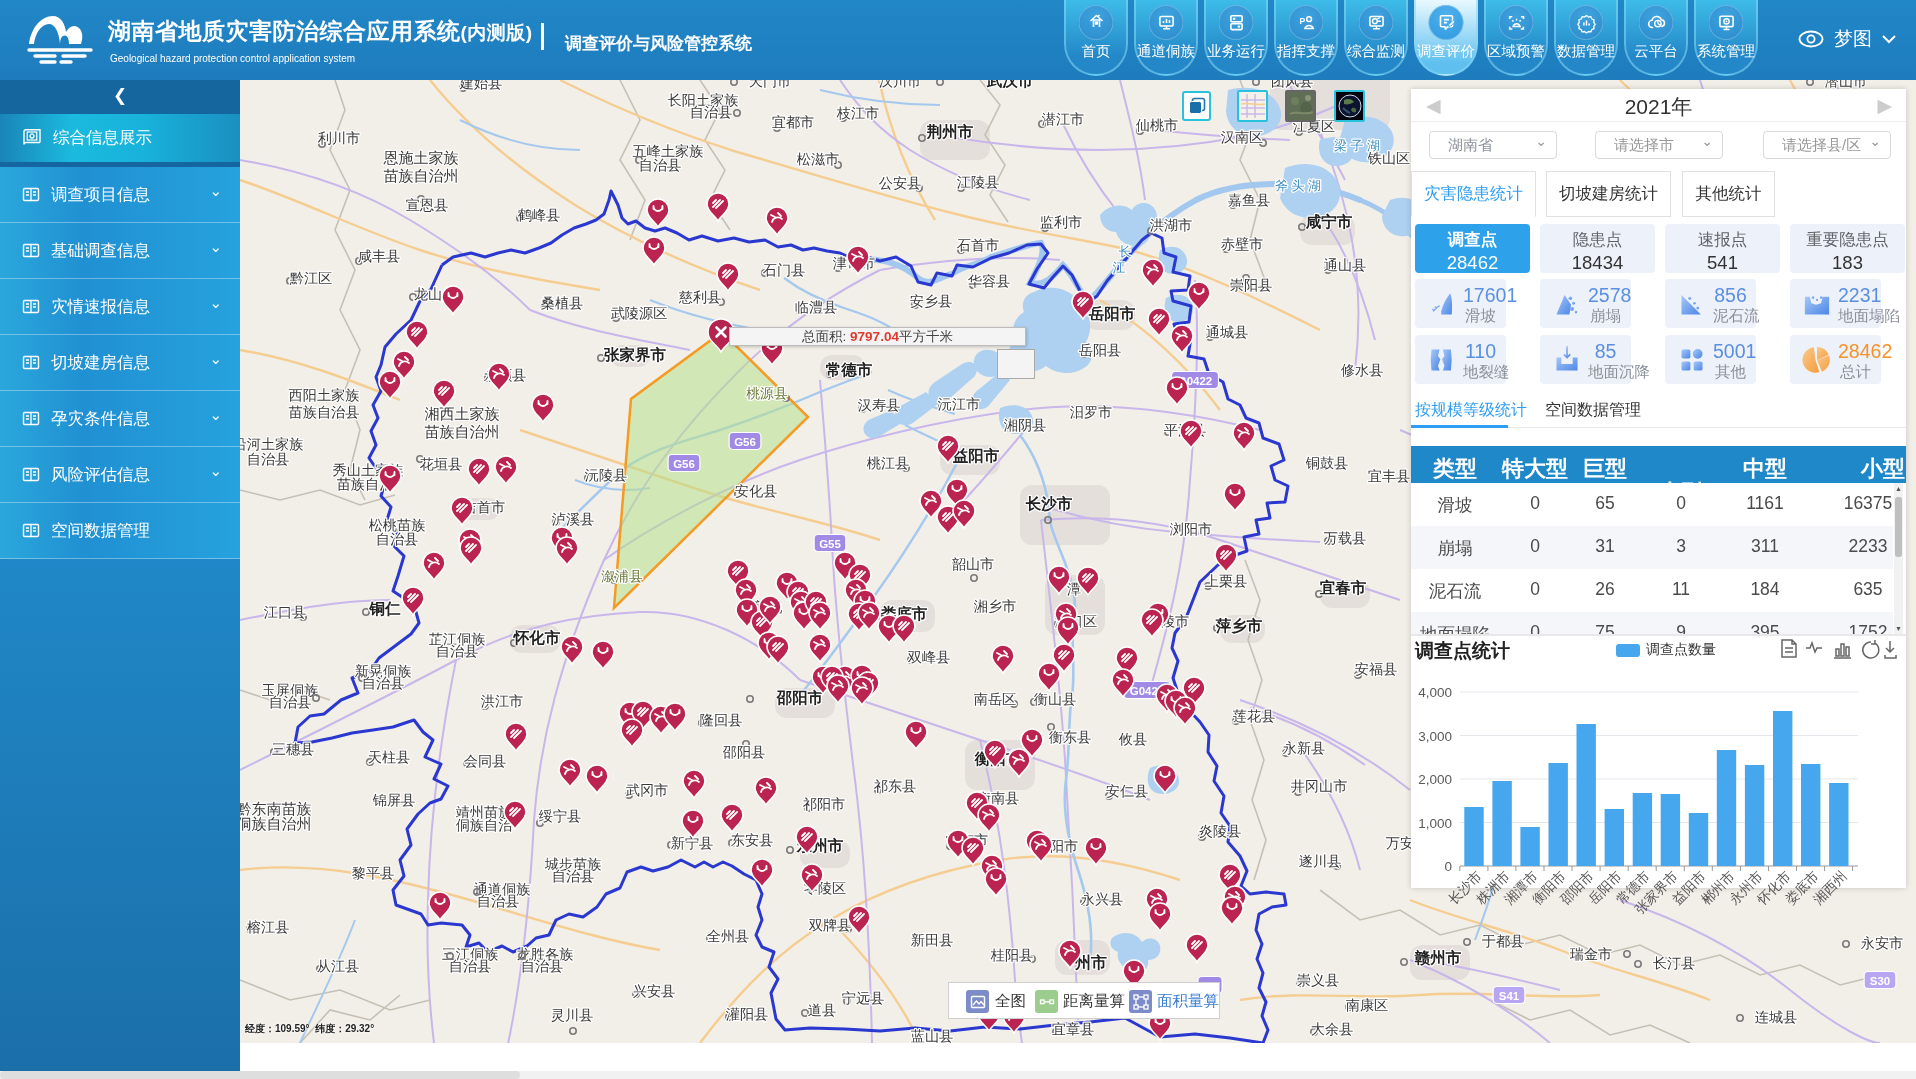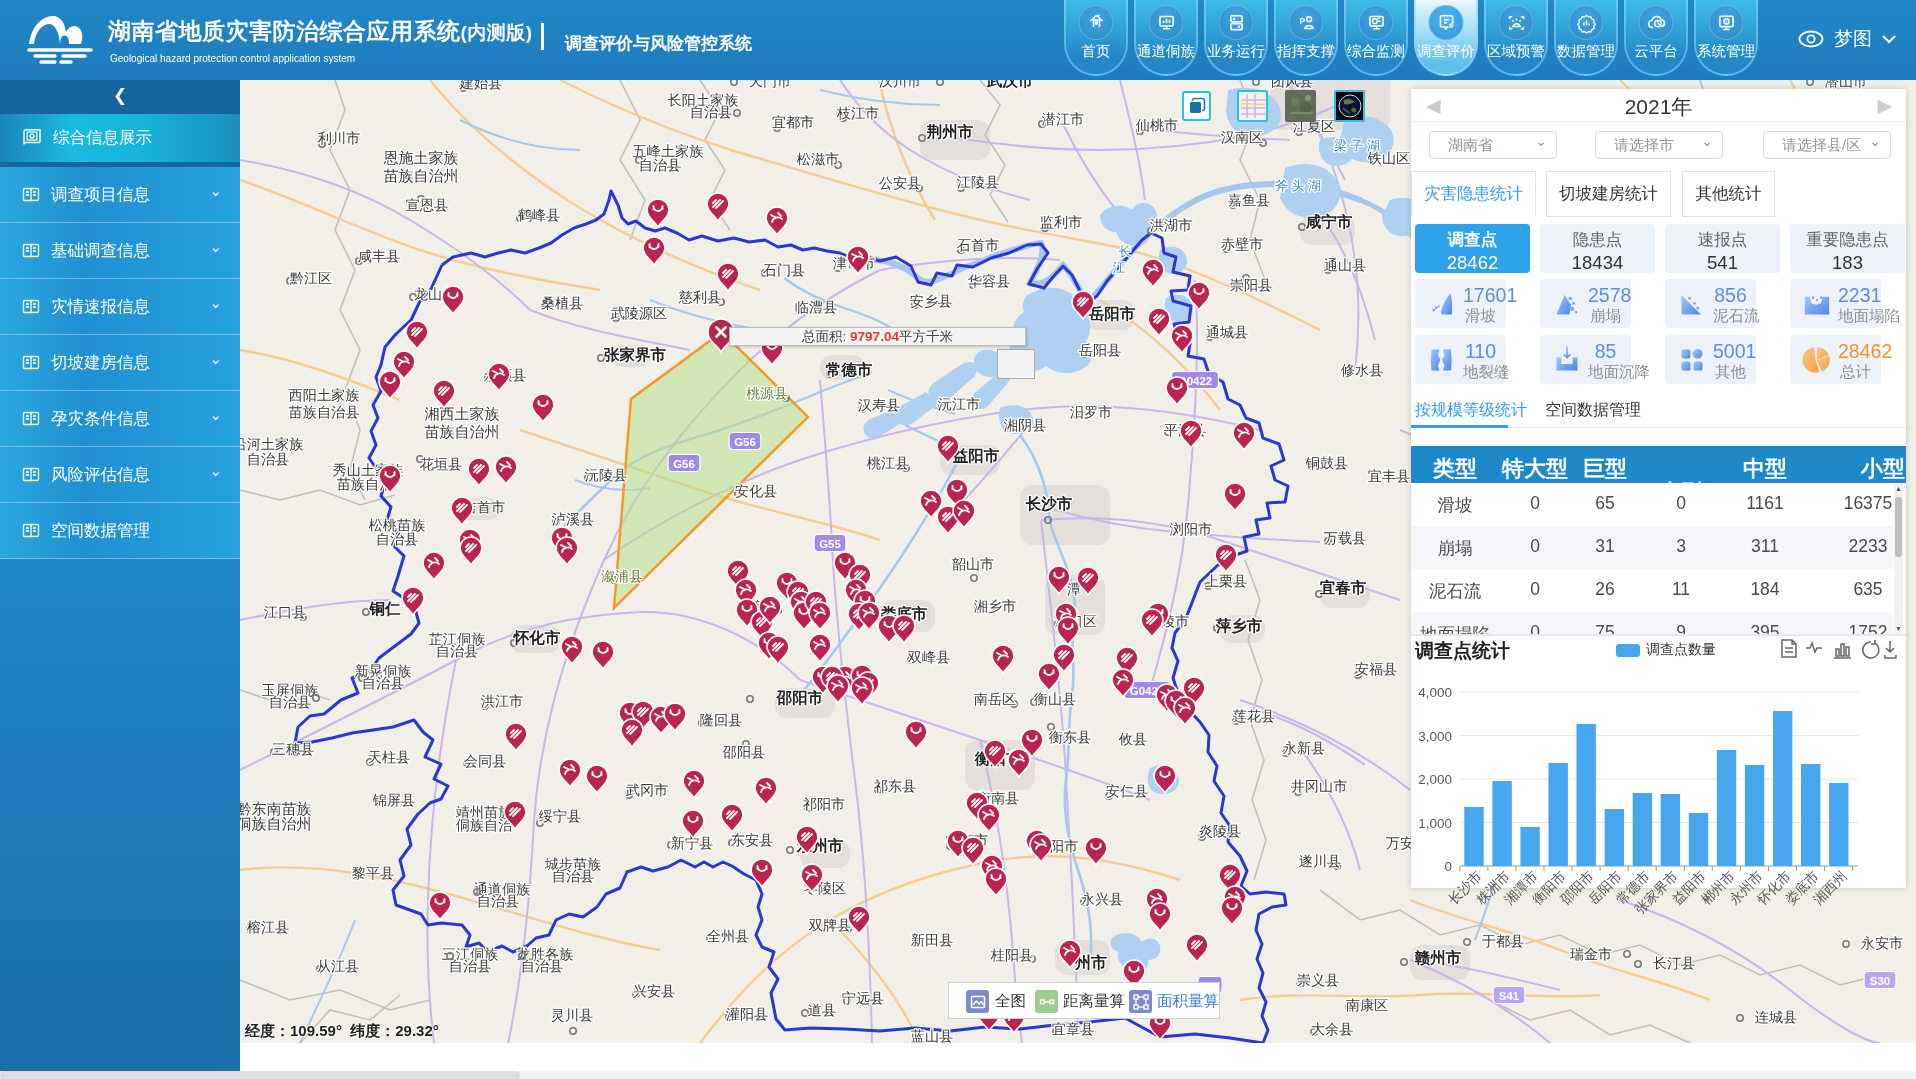--- a/index.html
+++ b/index.html
@@ -83,21 +83,21 @@
 
 .tooltip { position:absolute; left:729px; top:327px; width:297px; height:19px; background:#f4f4f4; border:1px solid #bbb; z-index:2;
   font-size:13.5px; color:#444; text-align:center; line-height:18px; box-shadow:1px 1px 3px rgba(0,0,0,0.2); }
 .tooltip .red { color:#e03a2f; font-weight:bold; }
 .mapbtn { position:absolute; width:29px; height:30px; background:#fdfdfd; border:2px solid #29c2dc; border-radius:3px; z-index:2;
   display:flex; align-items:center; justify-content:center; }
 .mapthumb { position:absolute; width:31px; height:32px; border:2px solid; border-radius:2px; z-index:2; overflow:hidden; }
 .maptools { position:absolute; left:948px; top:982px; width:272px; height:37px; background:#fff; border:1px solid #cfcfcf; z-index:2; }
 .ticon { position:absolute; top:7px; width:23px; height:23px; border-radius:3px; display:inline-flex; align-items:center; justify-content:center; }
 .tlab { position:absolute; top:8px; font-size:15.5px; color:#333; white-space:nowrap; }
-.coords { position:absolute; left:245px; top:1022px; font-size:15px; font-weight:bold; color:#222; z-index:2;
+.coords { position:absolute; left:245px; top:1022px; font-size:10px; font-weight:bold; color:#222; z-index:2;
   text-shadow:0 0 3px #fff,0 0 3px #fff; }
 </style></head>
 <body>
 <div id="app">
 <div class="mapwrap">
       <svg width="1916" height="1079" viewBox="0 0 1916 1079" style="position:absolute;left:0;top:0;">
         <defs>
           <g id="pin1">
             <path d="M0,0 C-3,-6 -11,-9 -11,-17 a11,11 0 1,1 22,0 C11,-9 3,-6 0,0 Z" fill="#bb2350" stroke="#ffffff" stroke-width="1.6"></path>
             <path d="M-4.5,-21 a4.5,5 0 0,0 9,0 M-4.5,-21 l0,3 M4.5,-21 l0,3" stroke="#ffffff" stroke-width="1.8" fill="none" stroke-linecap="round"></path>

